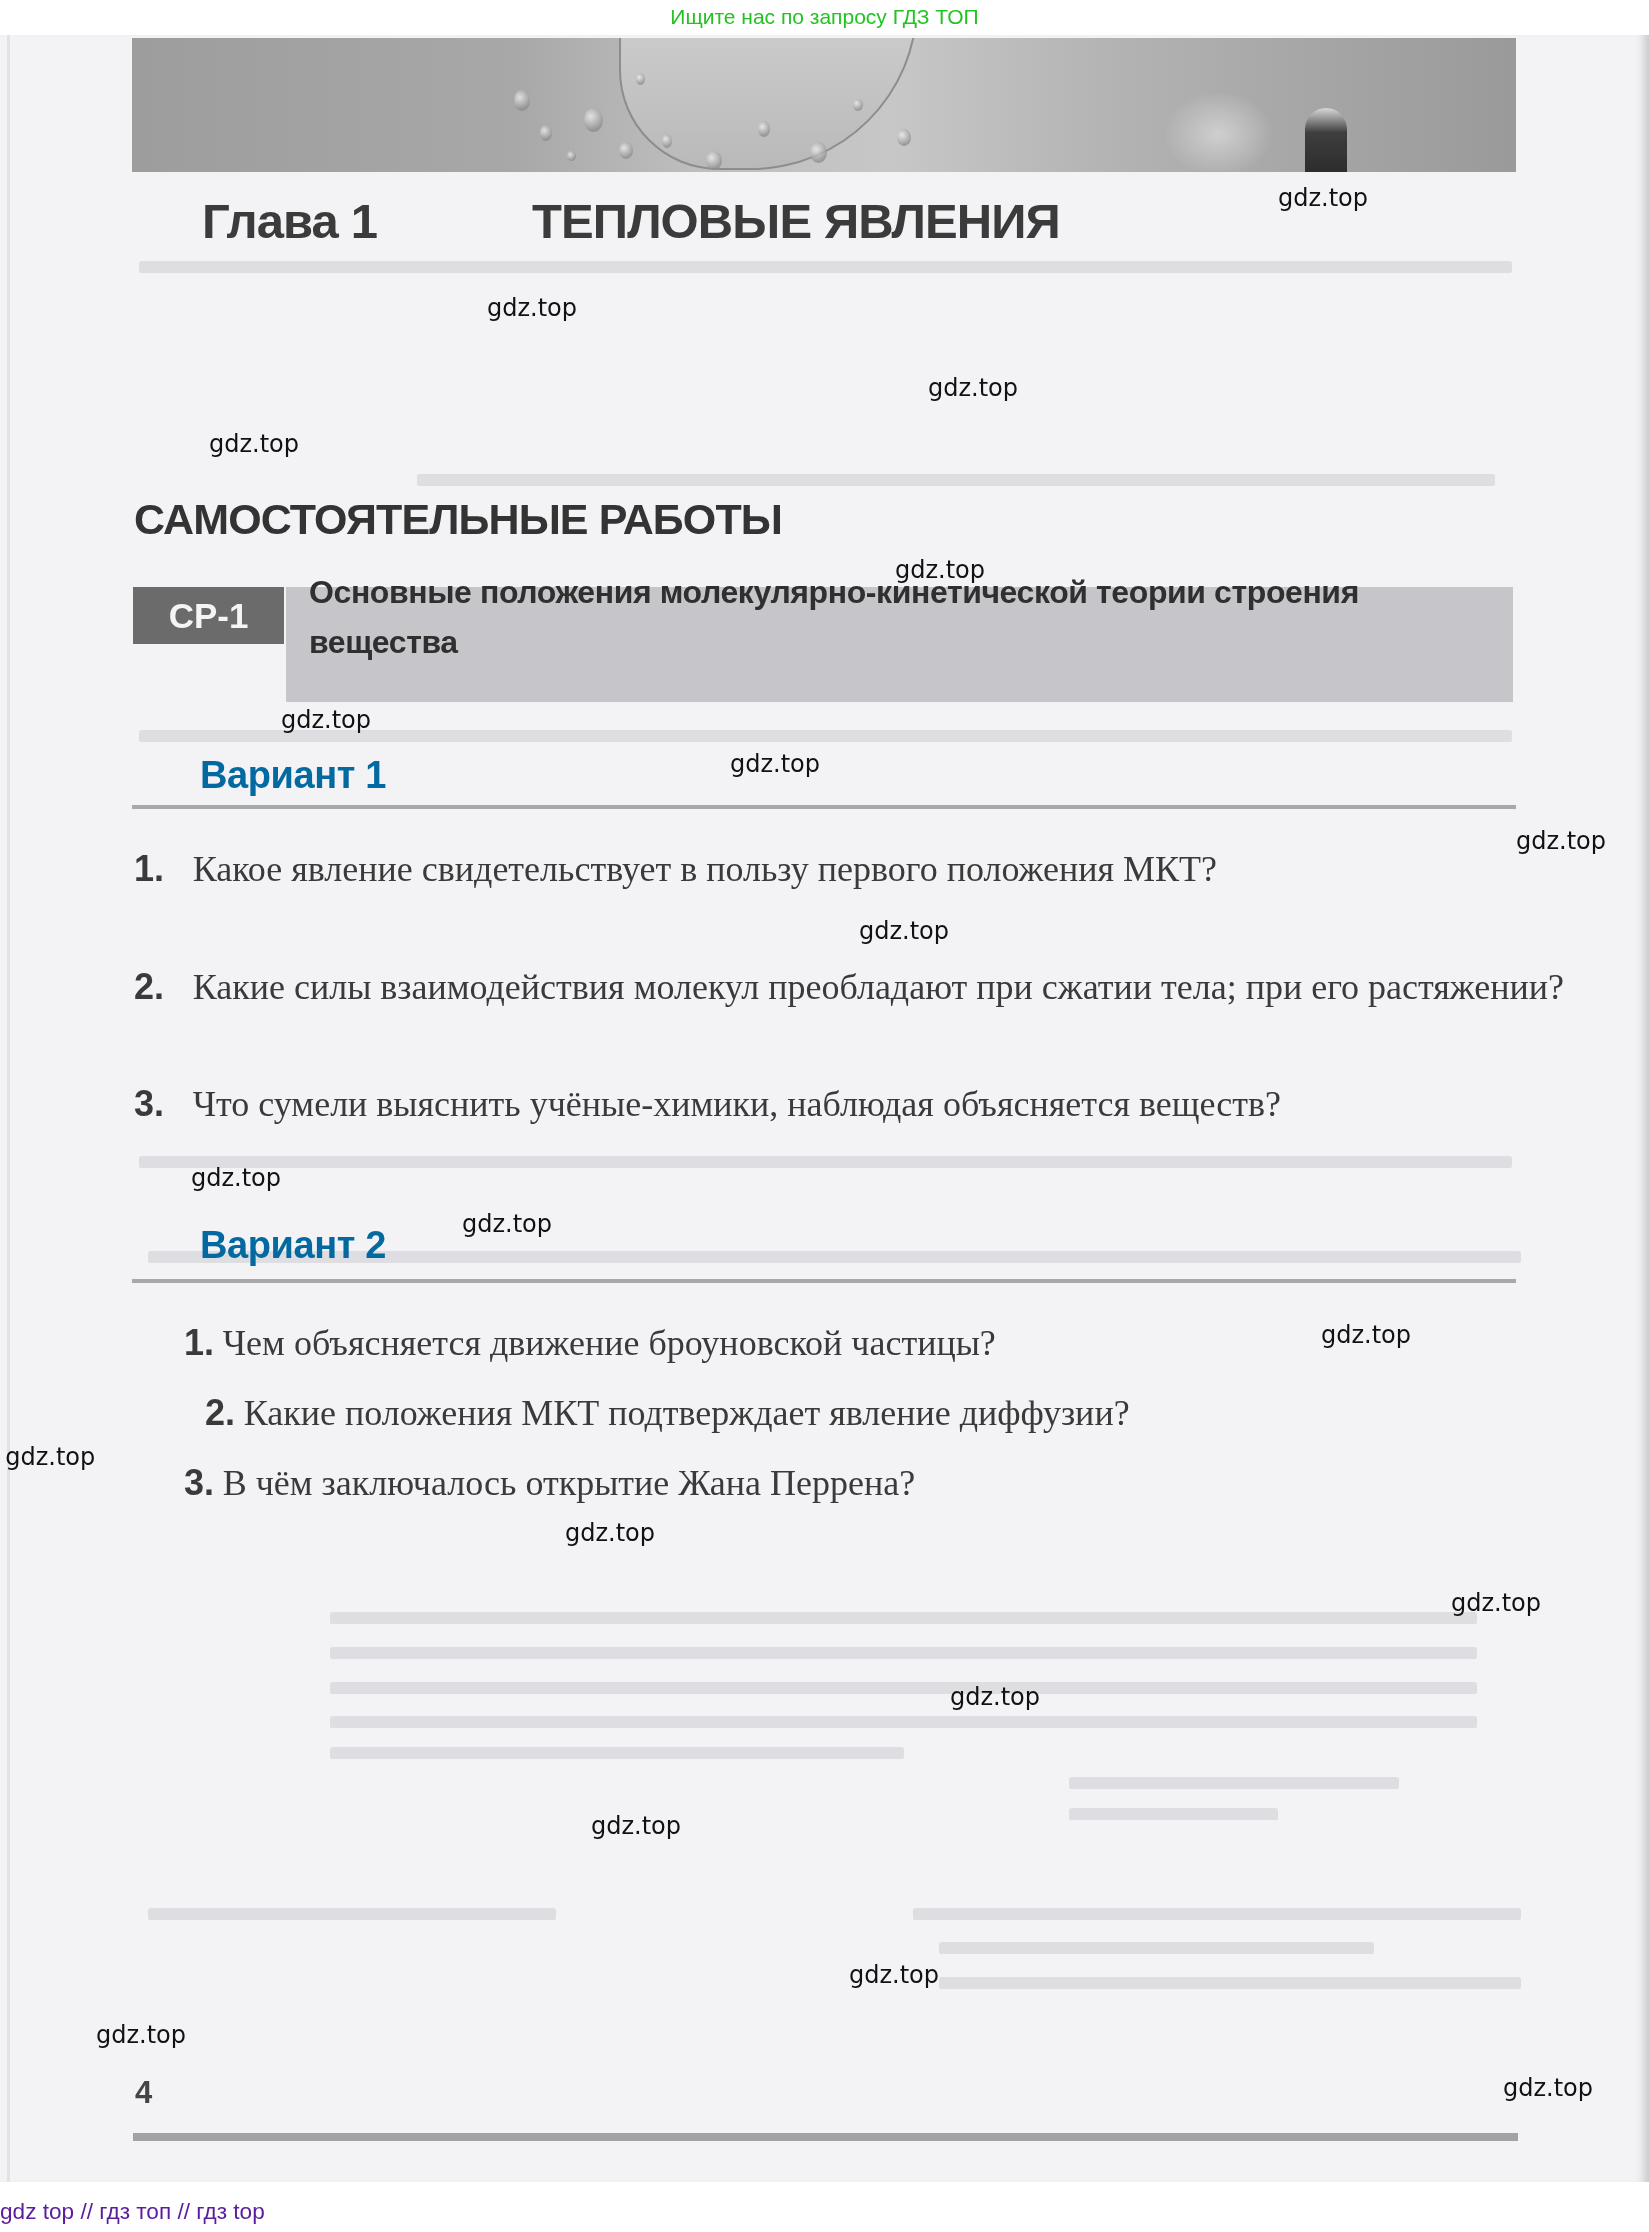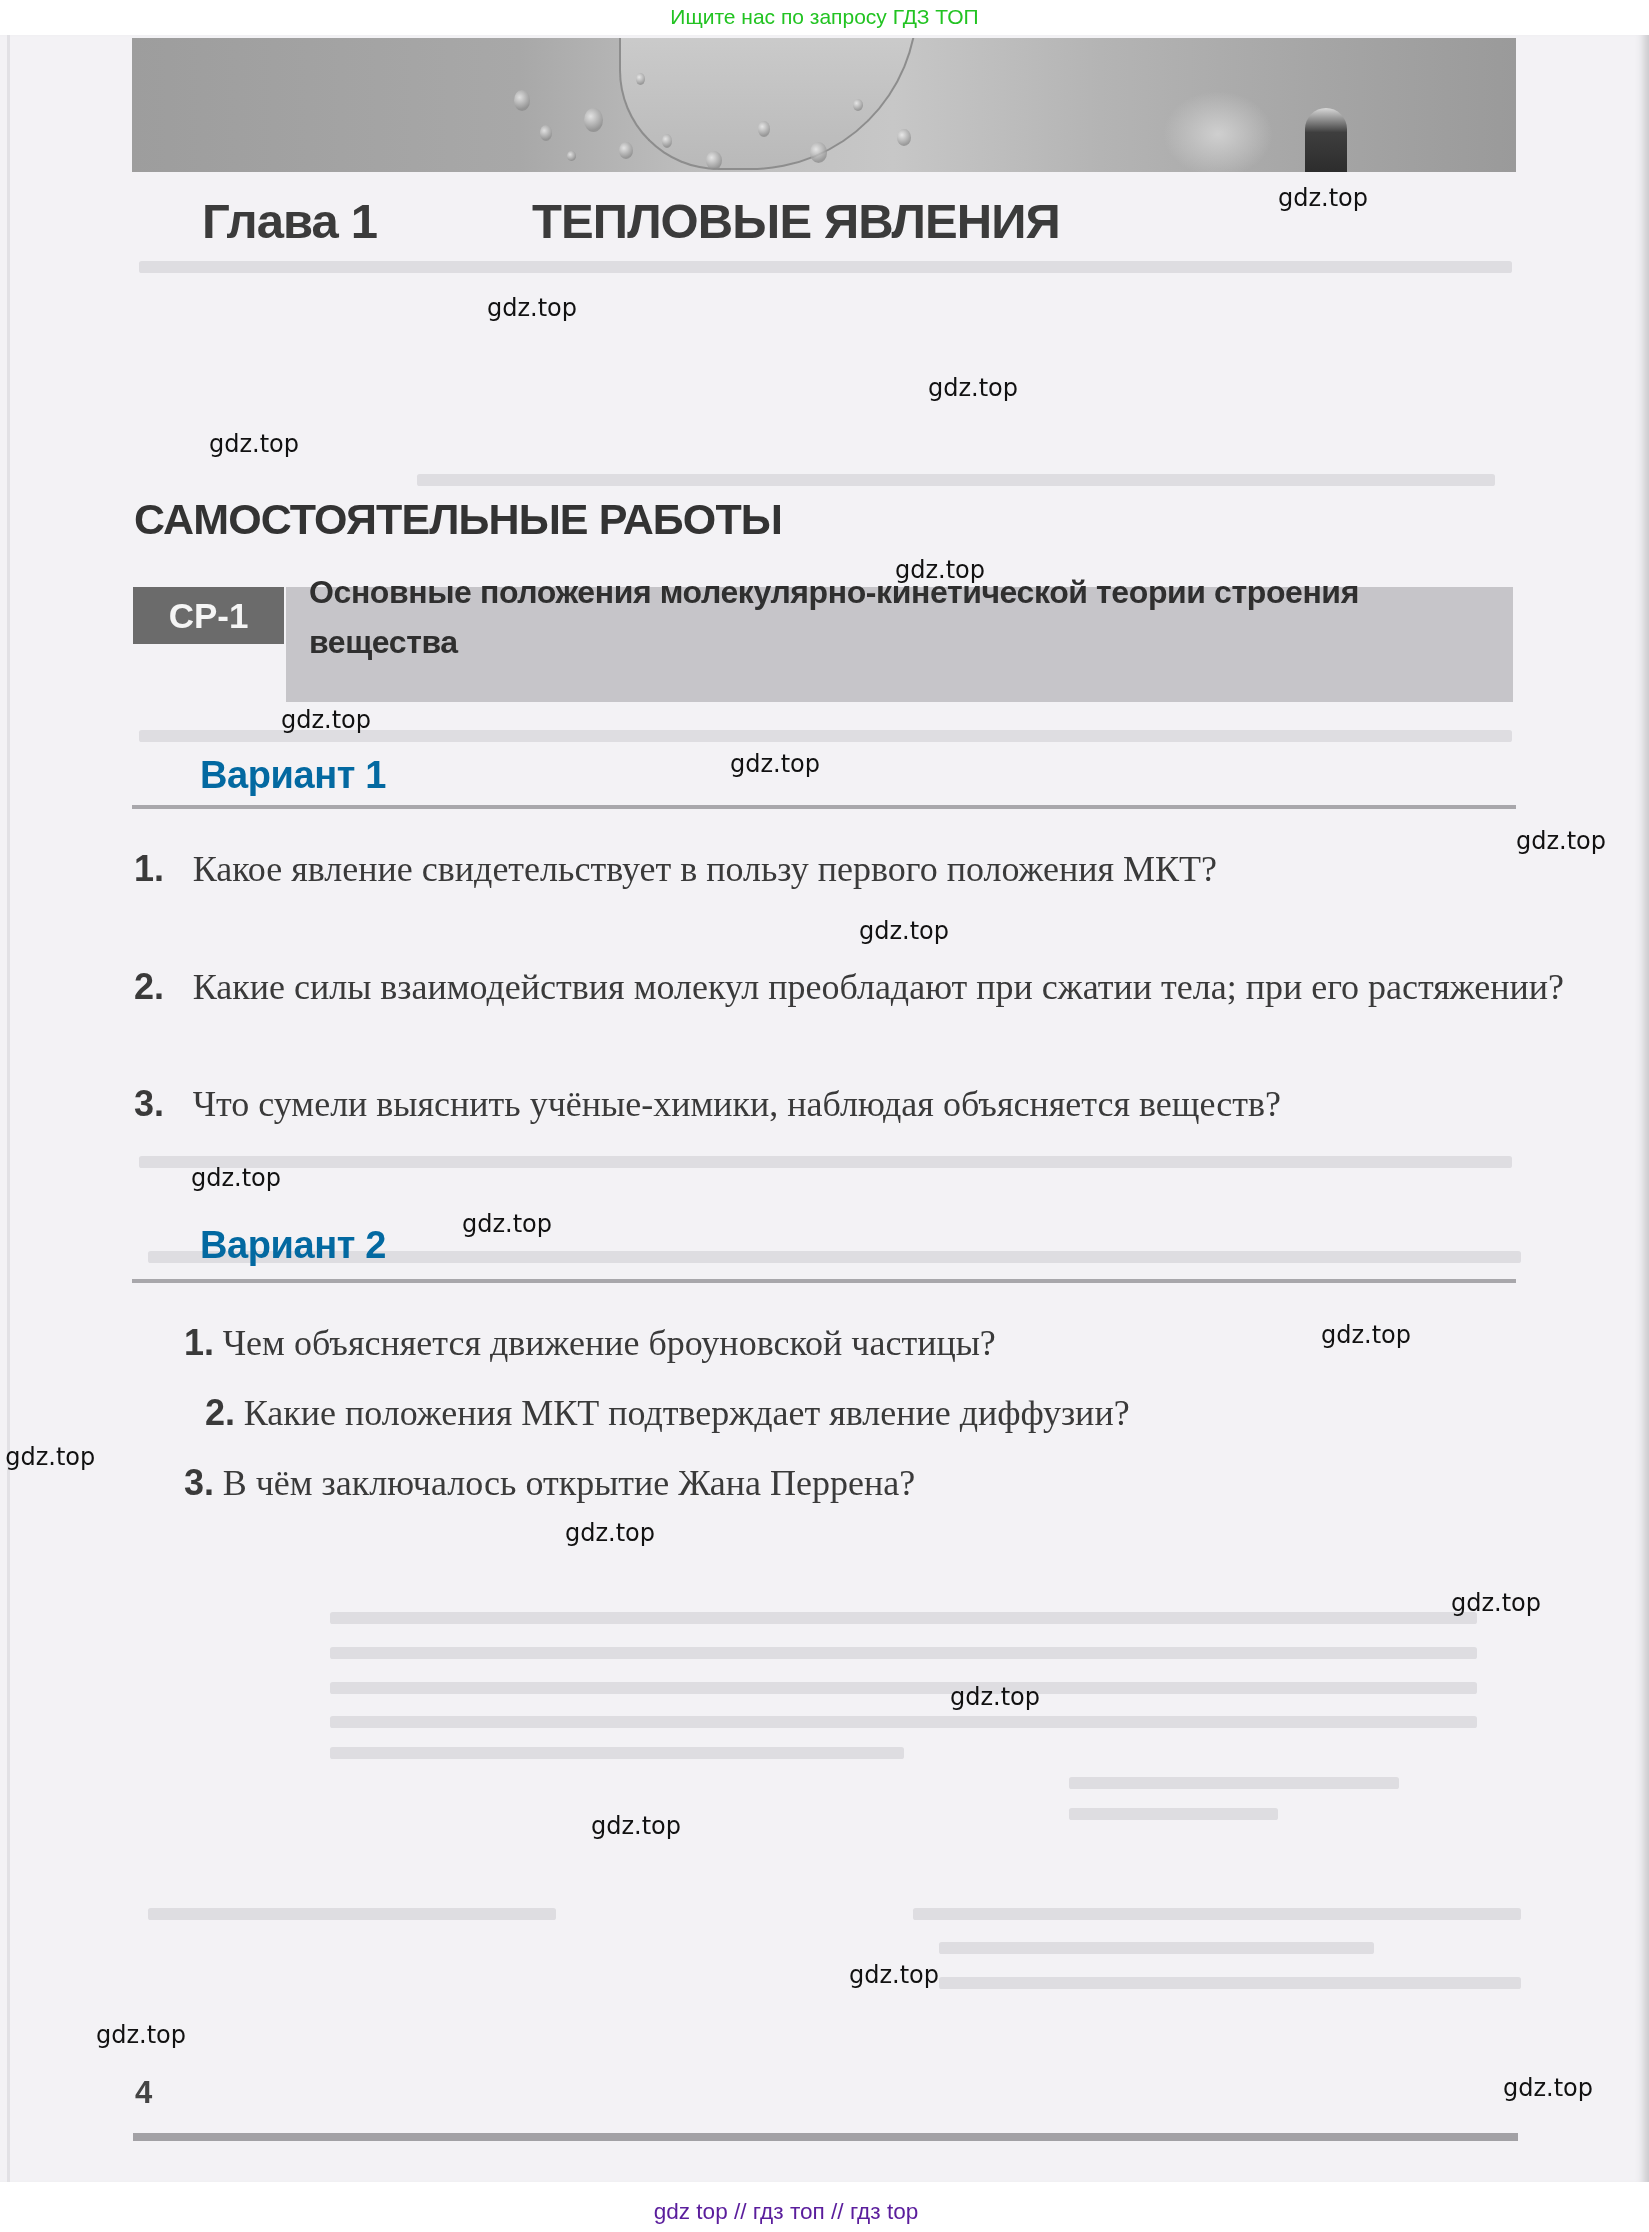--- a/index.html
+++ b/index.html
@@ -79,21 +79,21 @@
   .question .text-wrap { display: inline; }
   .q-indent { padding-left: 50px; text-indent: -50px; }
   .page-number {
     position: absolute; left: 135px; top: 2075px;
     font-size: 31px; font-weight: bold; color: #444444;
     font-family: "Liberation Sans", sans-serif;
   }
   .footer-rule { position: absolute; left: 133px; top: 2133px; width: 1385px; height: 7.8px; background: #a2a1a5; }
   .bottom-banner {
     position: absolute; left: 0; top: 2190px; width: 1572px; height: 43px;
-    text-align: center; color: #5a1d9c; font-size: 22.6px; line-height: 43px;
+    color: #5a1d9c; font-size: 22.6px; line-height: 43px;
     background: #ffffff;
     font-family: "Liberation Sans", sans-serif;
   }
   .wm { position: absolute; font-size: 24px; color: #111111; font-family: "DejaVu Sans", sans-serif; }
 </style>
 </head>
 <body>
 
 <div class="top-banner">Ищите нас по запросу ГДЗ ТОП</div>
 

